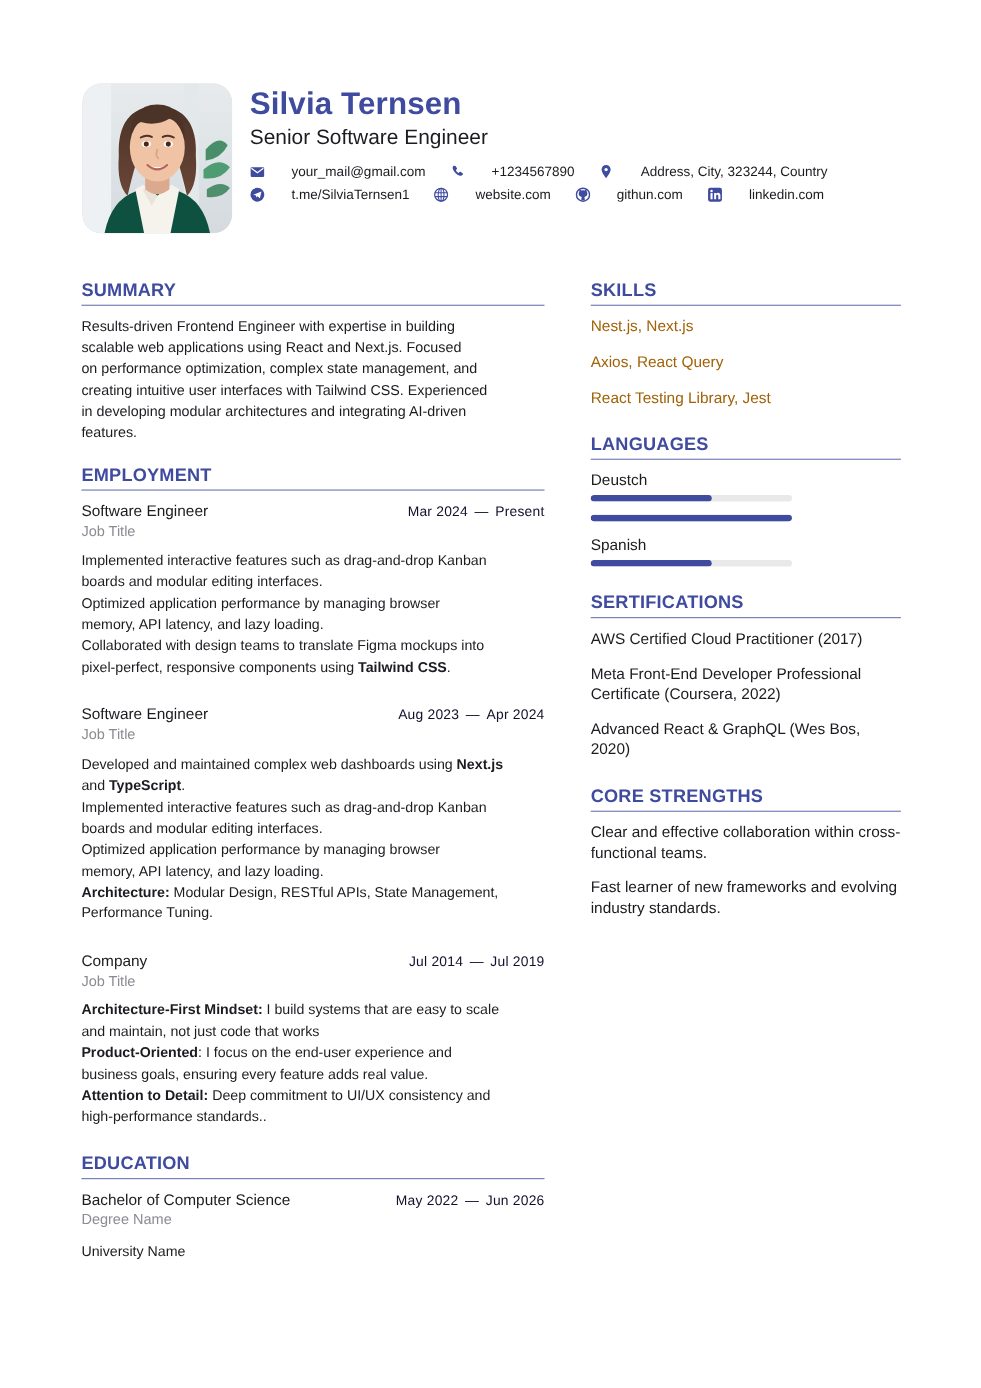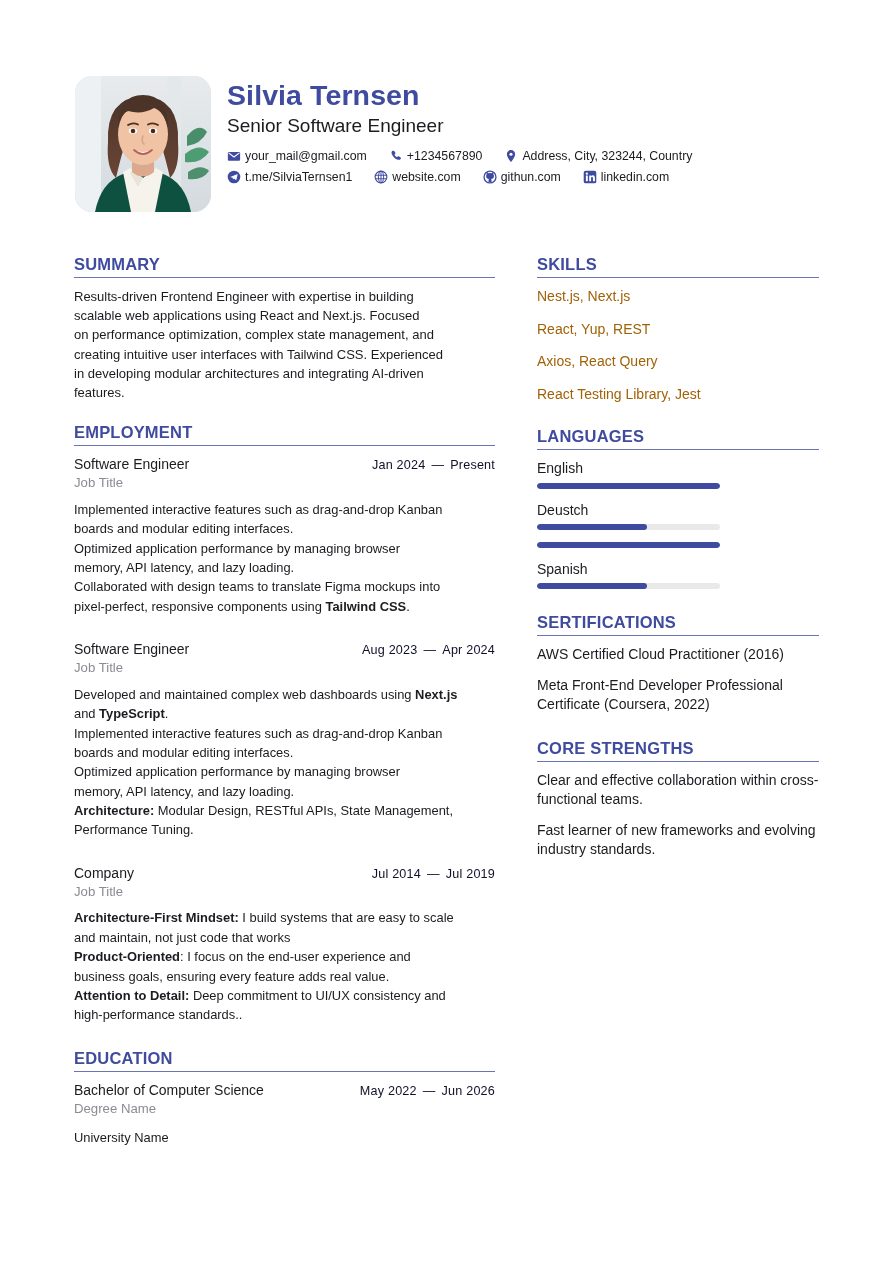--- a/index.html
+++ b/index.html
@@ -66,21 +66,21 @@
   .contact-rows { margin-top: 2px; }
   .contact-row {
     display: flex;
     align-items: center;
     margin-bottom: 7px;
     flex-wrap: nowrap;
   }
   .contact-item {
     display: flex;
     align-items: center;
-    gap: 4px;
+    gap: 24px;
     margin-right: 22px;
     font-size: 12.3px;
     color: #1b1b20;
     white-space: nowrap;
   }
   .contact-item:last-child { margin-right: 0; }
   .c-icon {
     width: 14px;
     height: 14px;
     flex: 0 0 14px;
@@ -367,21 +367,21 @@
     </div>
 
     <div class="section" style="margin-bottom:24px;">
       <div class="section-title">EMPLOYMENT</div>
       <div class="section-rule"></div>
 
       <div class="entry">
         <div class="entry-head">
           <div class="entry-org">Software Engineer</div>
           <div class="entry-dates">
-            <span>Jan 2024</span><span class="dash">—</span><span>Present</span>
+            <span>Mar 2024</span><span class="dash">—</span><span>Present</span>
           </div>
         </div>
         <div class="entry-sub">Job Title</div>
         <div class="entry-body">Implemented interactive features such as drag-and-drop Kanban
 boards and modular editing interfaces.
 Optimized application performance by managing browser
 memory, API latency, and lazy loading.
 Collaborated with design teams to translate Figma mockups into
 pixel-perfect, responsive components using <b>Tailwind CSS</b>.</div>
       </div>
@@ -438,35 +438,28 @@
     </div>
 
   </div>
 
   <div class="col-right">
 
     <div class="section" style="margin-bottom:24px;">
       <div class="section-title">SKILLS</div>
       <div class="section-rule"></div>
       <div class="r-list-item">Nest.js, Next.js</div>
-      <div class="r-list-item">React, Yup, REST</div>
       <div class="r-list-item">Axios, React Query</div>
       <div class="r-list-item">React Testing Library, Jest</div>
     </div>
 
     <div class="section" style="margin-bottom:24px;">
       <div class="section-title">LANGUAGES</div>
       <div class="section-rule"></div>
 
-      <div class="lang-item">
-        <div class="lang-name">English</div>
-        <div class="lang-track">
-          <div class="lang-fill" style="width: 100%;"></div>
-        </div>
-      </div>
 
       <div class="lang-item">
         <div class="lang-name">Deustch</div>
         <div class="lang-track">
           <div class="lang-fill" style="width: 60%;"></div>
         </div>
       </div>
 
       <div class="lang-item">
         <div class="lang-track">
@@ -478,22 +471,23 @@
         <div class="lang-name">Spanish</div>
         <div class="lang-track">
           <div class="lang-fill" style="width: 60%;"></div>
         </div>
       </div>
     </div>
 
     <div class="section" style="margin-bottom:26px;">
       <div class="section-title">SERTIFICATIONS</div>
       <div class="section-rule"></div>
-      <div class="blk-item">AWS Certified Cloud Practitioner (2016)</div>
+      <div class="blk-item">AWS Certified Cloud Practitioner (2017)</div>
       <div class="blk-item">Meta Front-End Developer Professional Certificate (Coursera, 2022)</div>
+      <div class="blk-item">Advanced React &amp; GraphQL (Wes Bos, 2020)</div>
     </div>
 
     <div class="section">
       <div class="section-title">CORE STRENGTHS</div>
       <div class="section-rule"></div>
       <div class="blk-item">Clear and effective collaboration within cross-functional teams.</div>
       <div class="blk-item">Fast learner of new frameworks and evolving industry standards.</div>
     </div>
 
   </div>

